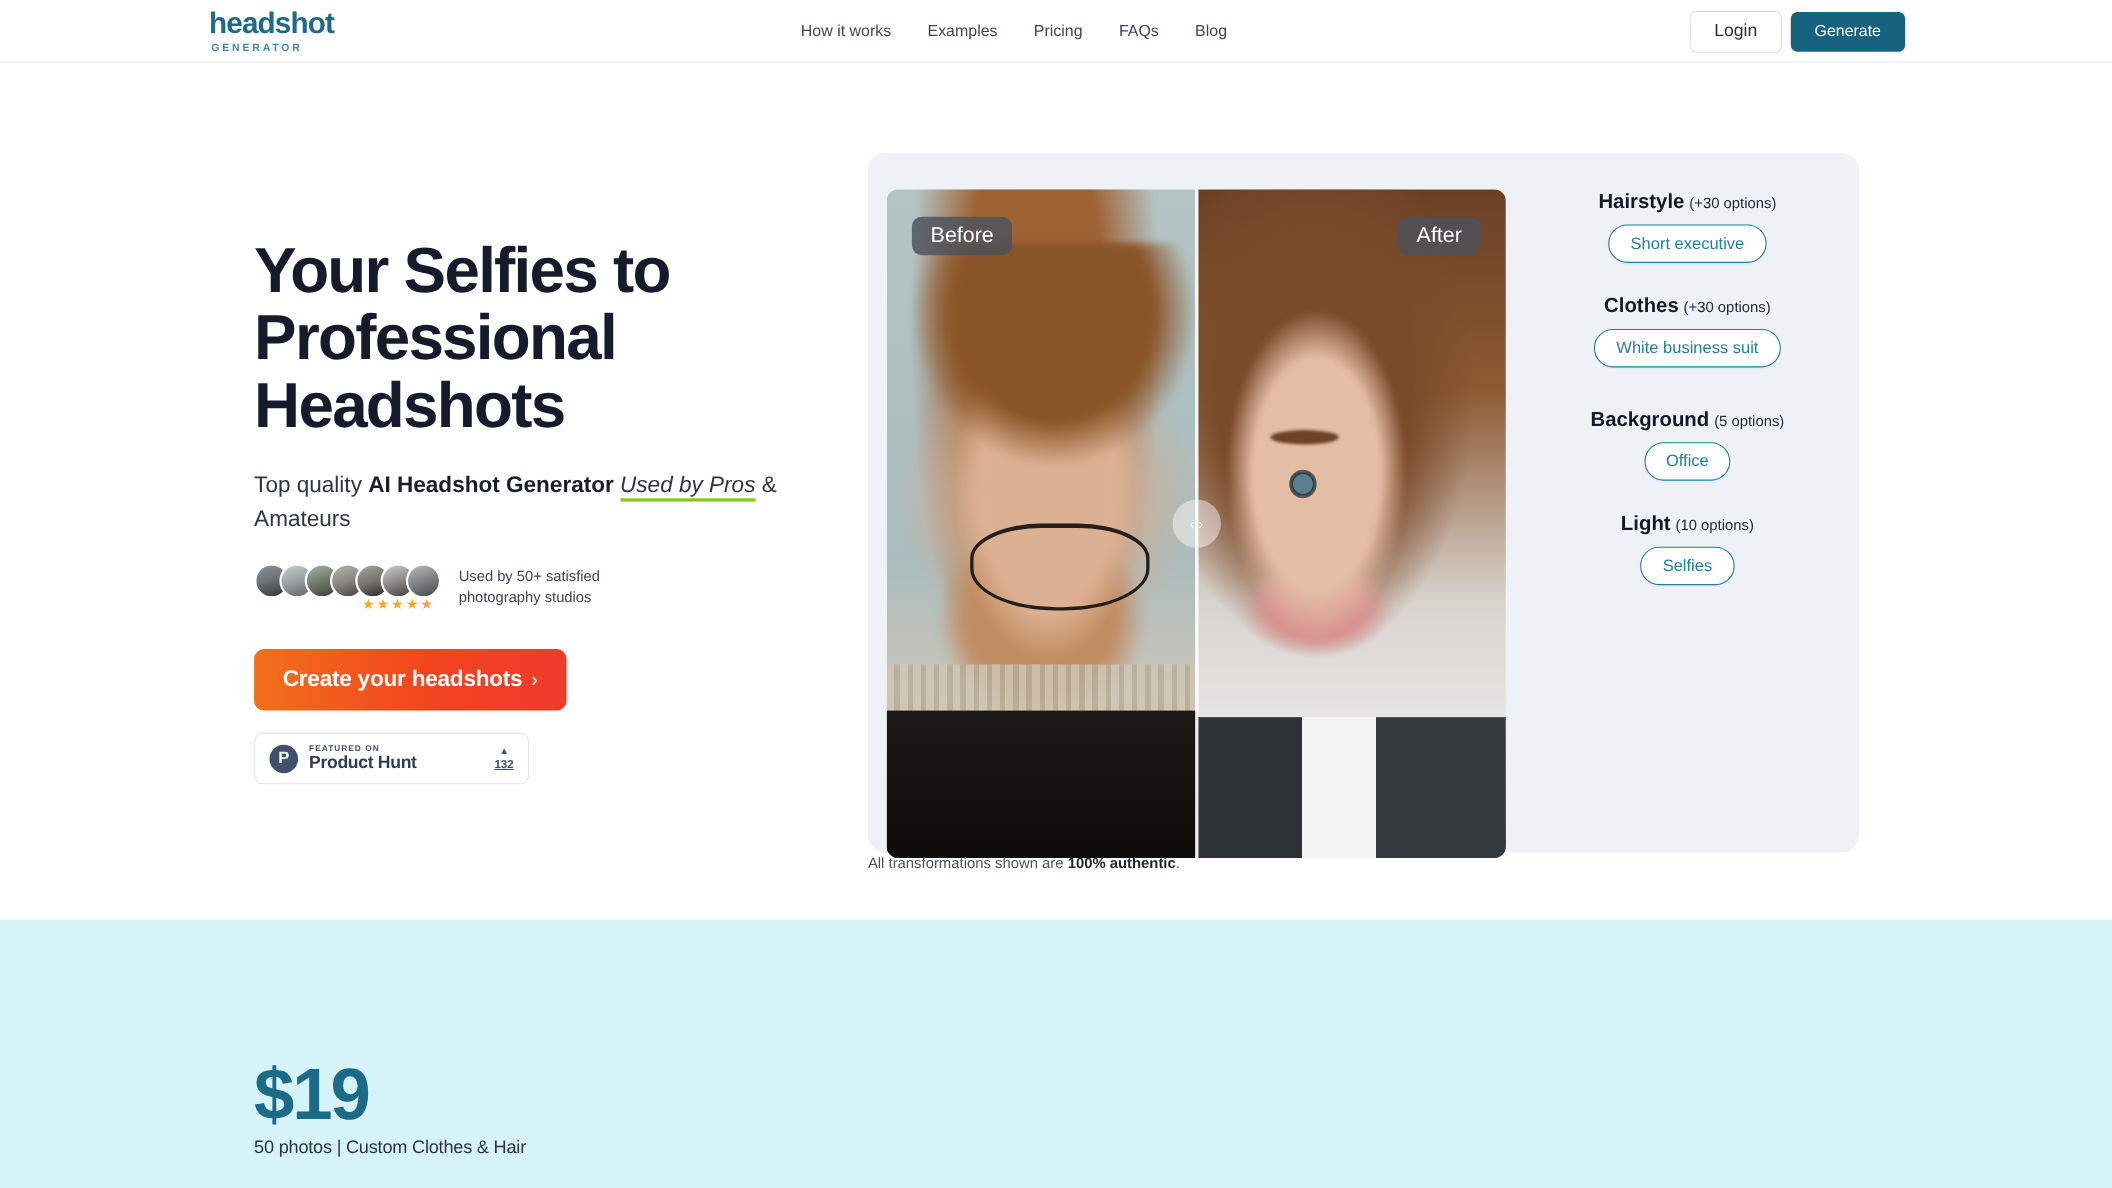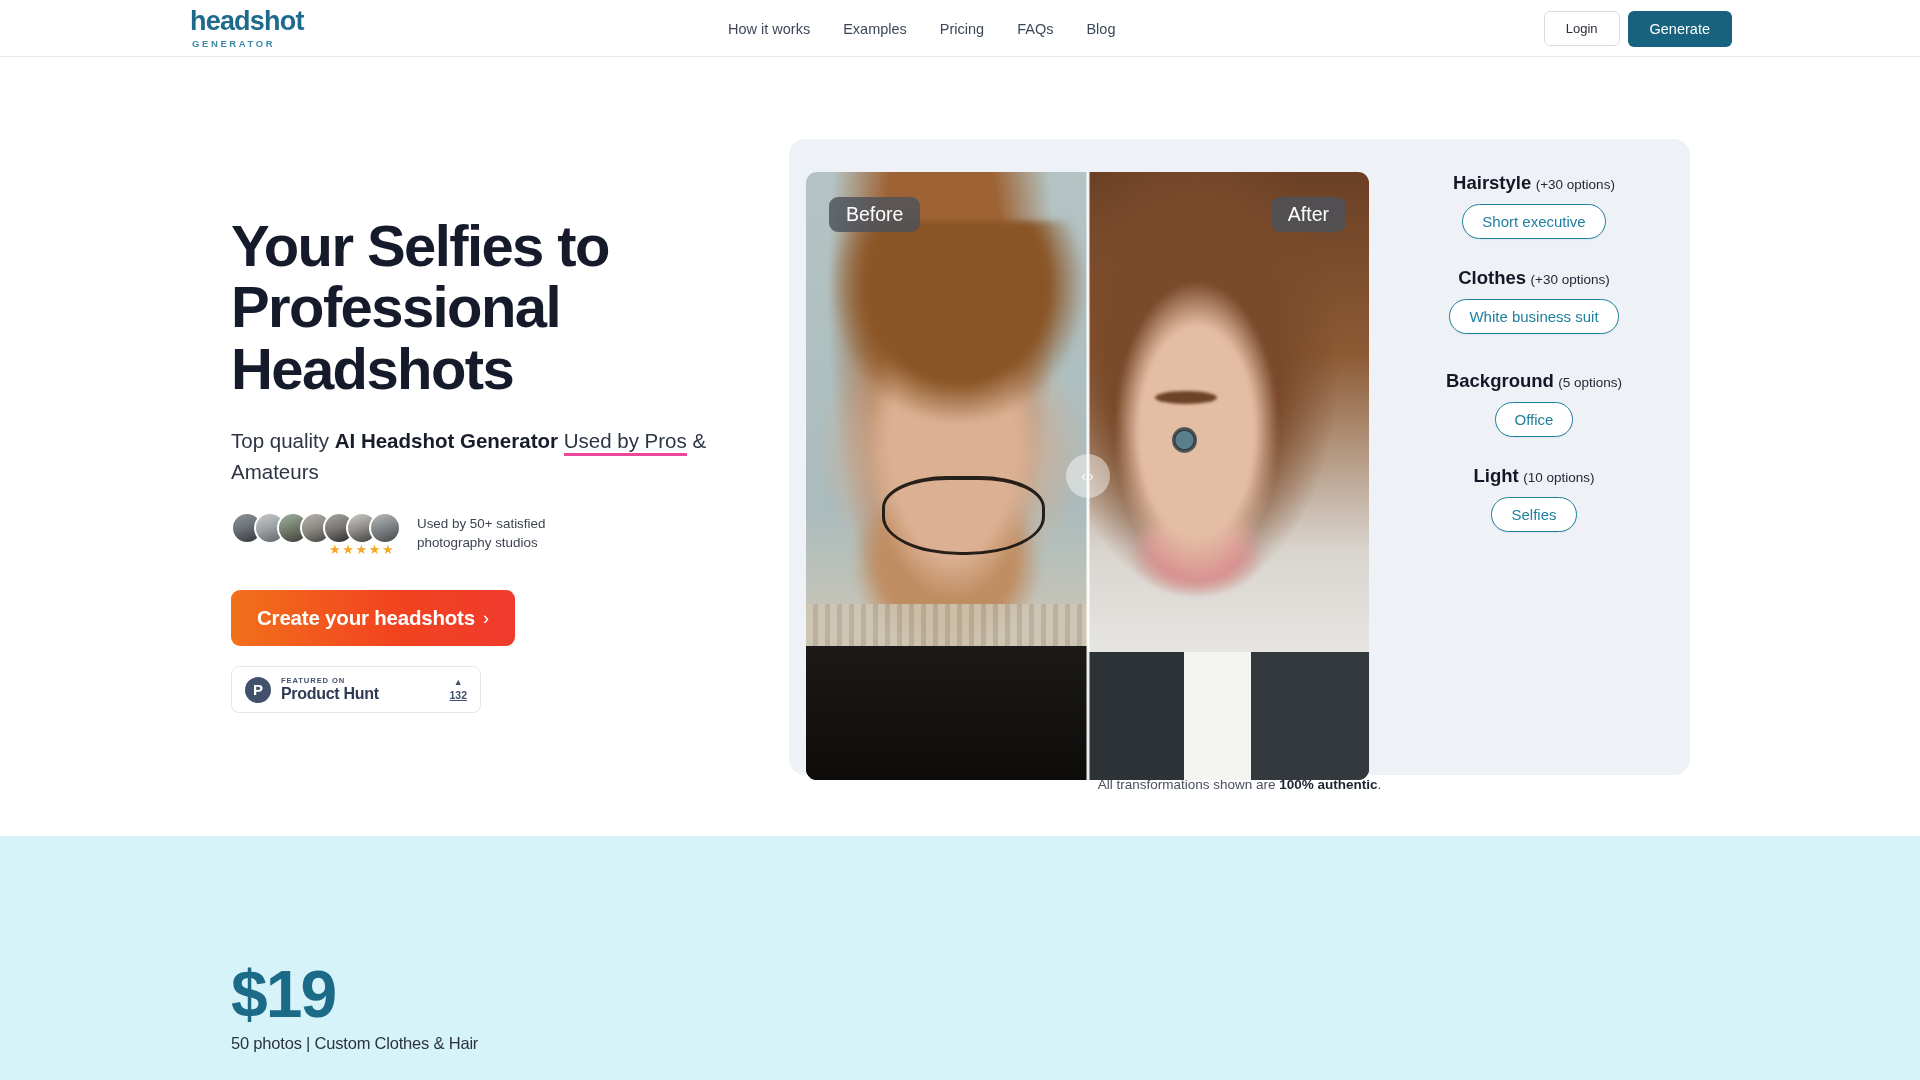--- a/index.html
+++ b/index.html
@@ -34,21 +34,21 @@
     display: flex; align-items: center; gap: 33px;
   }
   .nav a {
     font-size: 14.5px; color: #3c4858; text-decoration: none; white-space: nowrap;
   }
   .auth {
     position: absolute; right: 188px; top: 0; height: 57px;
     display: flex; align-items: center; gap: 0px;
   }
   .btn-login {
-    font-size: 13px; color: #2a2f3a; background: #fff;
+    font-size: 16px; color: #2a2f3a; background: #fff;
     border: 1px solid #d9dde3; border-radius: 6px;
     padding: 9px 21px; margin-right: 8px; cursor: pointer;
     font-family: inherit;
     margin-left: 12px;
   }
   .btn-generate {
     font-size: 14.5px; color: #ffffff; background: #17627f;
     border: none; border-radius: 6px;
     padding: 10px 22px; cursor: pointer; font-family: inherit;
   }
@@ -58,21 +58,21 @@
   .headline {
     font-size: 58px; font-weight: 800; color: #161b2b;
     line-height: 1.06; letter-spacing: -1.6px;
   }
   .subhead {
     margin-top: 27px; font-size: 20.5px; color: #2d3443;
     line-height: 1.48; max-width: 500px;
   }
   .subhead b { font-weight: 700; color: #181d2b; }
   .subhead .uline {
-    border-bottom: 3px solid #ec4899; padding-bottom: 1px;
+    border-bottom: 3px solid #84cc16; padding-bottom: 1px; font-style: italic;
   }
   .social {
     margin-top: 25px; display: flex; align-items: flex-start; gap: 16px;
   }
   .avatars { position: relative; height: 42px; display: flex; }
   .av {
     width: 32px; height: 32px; border-radius: 50%;
     border: 2px solid #ffffff; margin-left: -9px;
     background-size: cover; position: relative;
   }
@@ -212,21 +212,21 @@
   .opt-label .count { font-size: 13.5px; color: #232838; }
   .pill {
     display: inline-block; margin-top: 10px;
     border: 1px solid #1f7f9e; border-radius: 22px;
     background: #ffffff; color: #1f7f9e;
     font-size: 15px; padding: 8px 19px; cursor: pointer;
     box-shadow: 0 1px 2px rgba(20,40,60,0.06);
   }
   .caption {
     position: absolute; left: 789px; top: 777px; width: 901px;
-    text-align: center; font-size: 13.5px; color: #4a515e;
+    text-align: left; font-size: 13.5px; color: #4a515e;
   }
   .caption b { font-weight: 700; color: #1d2330; }
 
   
   .band {
     position: absolute; left: 0; top: 836px; width: 1920px; height: 244px;
     background: #d7f3fa; overflow: hidden;
   }
   .price-block { position: absolute; left: 231px; top: 128px; }
   .price { font-size: 66px; font-weight: 800; color: #1b6b88; line-height: 0.92; letter-spacing: -2px; }

